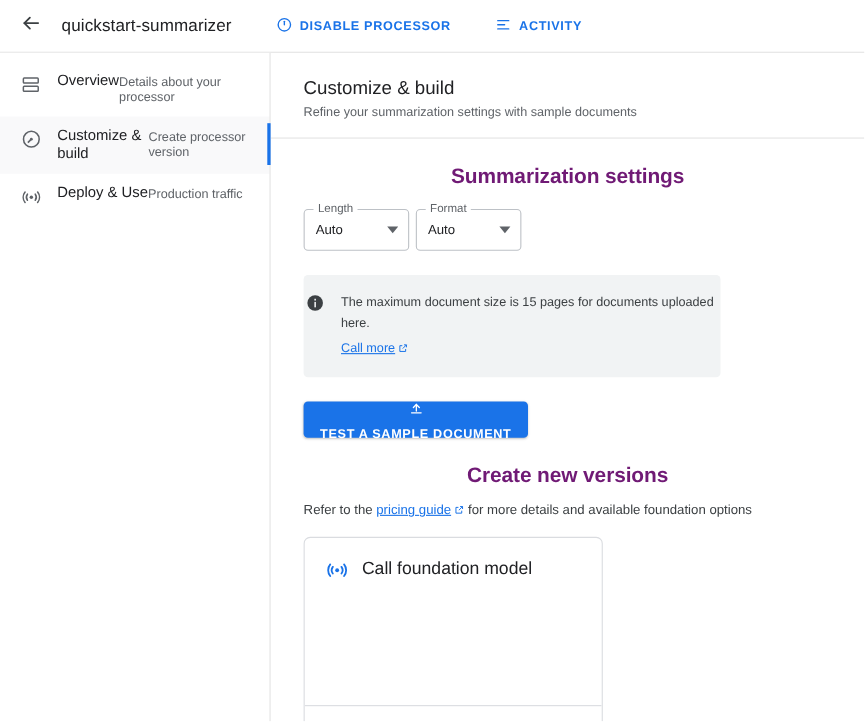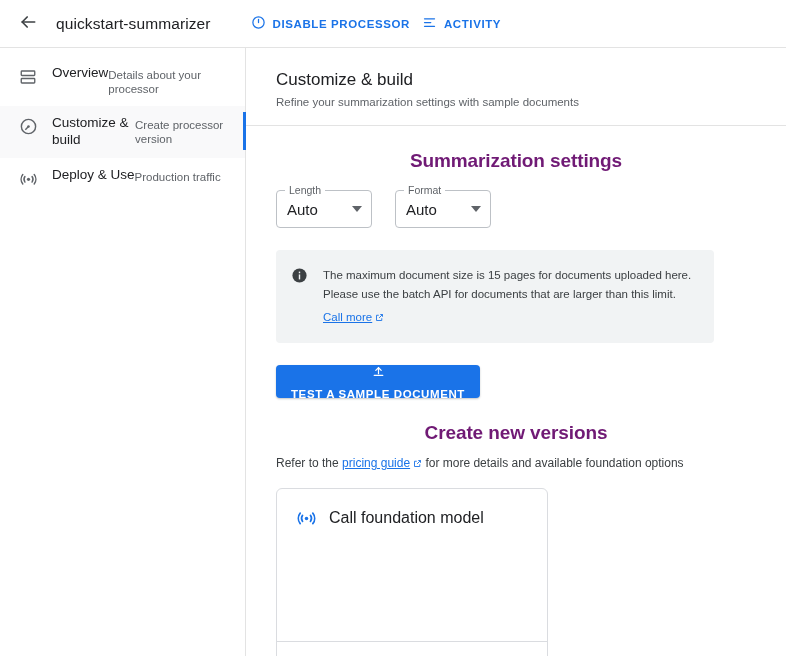--- a/index.html
+++ b/index.html
@@ -41,21 +41,21 @@
     font-size: 15.5px;
     color: #202124;
     margin-left: 10px;
     white-space: nowrap;
     letter-spacing: .1px;
   }
   .topbar-actions {
     display: flex;
     align-items: center;
     margin-left: 36px;
-    gap: 4px;
+    gap: 32px;
   }
   .top-action {
     display: flex;
     align-items: center;
     gap: 7px;
     color: #1a73e8;
     font-size: 11.5px;
     font-weight: bold;
     letter-spacing: .6px;
     cursor: pointer;
@@ -142,21 +142,21 @@
   h2.block-title {
     font-size: 19px;
     font-weight: bold;
     color: #701a75;
     margin: 24px 0 0 0;
     letter-spacing: -.1px;
     text-align: center;
   }
   .selects {
     display: flex;
-    gap: 23px;
+    gap: 6px;
     margin-top: 18px;
   }
   .select {
     position: relative;
     width: 96px;
     height: 38px;
     border: 1px solid #bdc1c6;
     border-radius: 4px;
     box-sizing: border-box;
     display: flex;
@@ -168,41 +168,41 @@
   .select-label {
     position: absolute;
     top: -7px;
     left: 8px;
     background: #fff;
     padding: 0 4px;
     font-size: 10.5px;
     color: #5f6368;
   }
   .select-value {
-    font-size: 15px;
+    font-size: 12px;
     color: #202124;
   }
   .caret {
     position: absolute;
     right: 9px;
     top: 50%;
     transform: translateY(-50%);
     width: 0; height: 0;
     border-left: 5px solid transparent;
     border-right: 5px solid transparent;
     border-top: 6px solid #5f6368;
   }
   .infobox {
     margin-top: 22px;
     background: #f1f3f4;
     border-radius: 4px;
     display: flex;
     gap: 14px;
-    padding: 16px 15px;
-    width: 438px;
+    padding: 16px 2px;
+    width: 379px;
     box-sizing: border-box;
   }
   .info-icon {
     flex: 0 0 18px;
     width: 18px; height: 18px;
     margin-top: 1px;
     color: #3c4043;
   }
   .info-text {
     font-size: 11.5px;
@@ -398,21 +398,20 @@
       <div class="infobox">
         <span class="info-icon">
           <svg width="17" height="17" viewBox="0 0 24 24" fill="#3c4043">
             <circle cx="12" cy="12" r="10"></circle>
             <rect x="11" y="10.5" width="2" height="7" fill="#f1f3f4"></rect>
             <rect x="11" y="6.5" width="2" height="2.3" fill="#f1f3f4"></rect>
           </svg>
         </span>
         <div class="info-text">
           <div>The maximum document size is 15 pages for documents uploaded here.</div>
-          <div>Please use the batch API for documents that are larger than this limit.</div>
           <div style="margin-top:4px;">
             <span class="link">Call more</span><span class="ext-icon"><svg width="9" height="9" viewBox="0 0 24 24" fill="none" stroke="#1a73e8" stroke-width="2.4">
                   <path d="M14 4h6v6"></path>
                   <path d="M20 4l-9 9"></path>
                   <path d="M18 14v6H4V6h6"></path>
                 </svg></span>
           </div>
         </div>
       </div>
 

